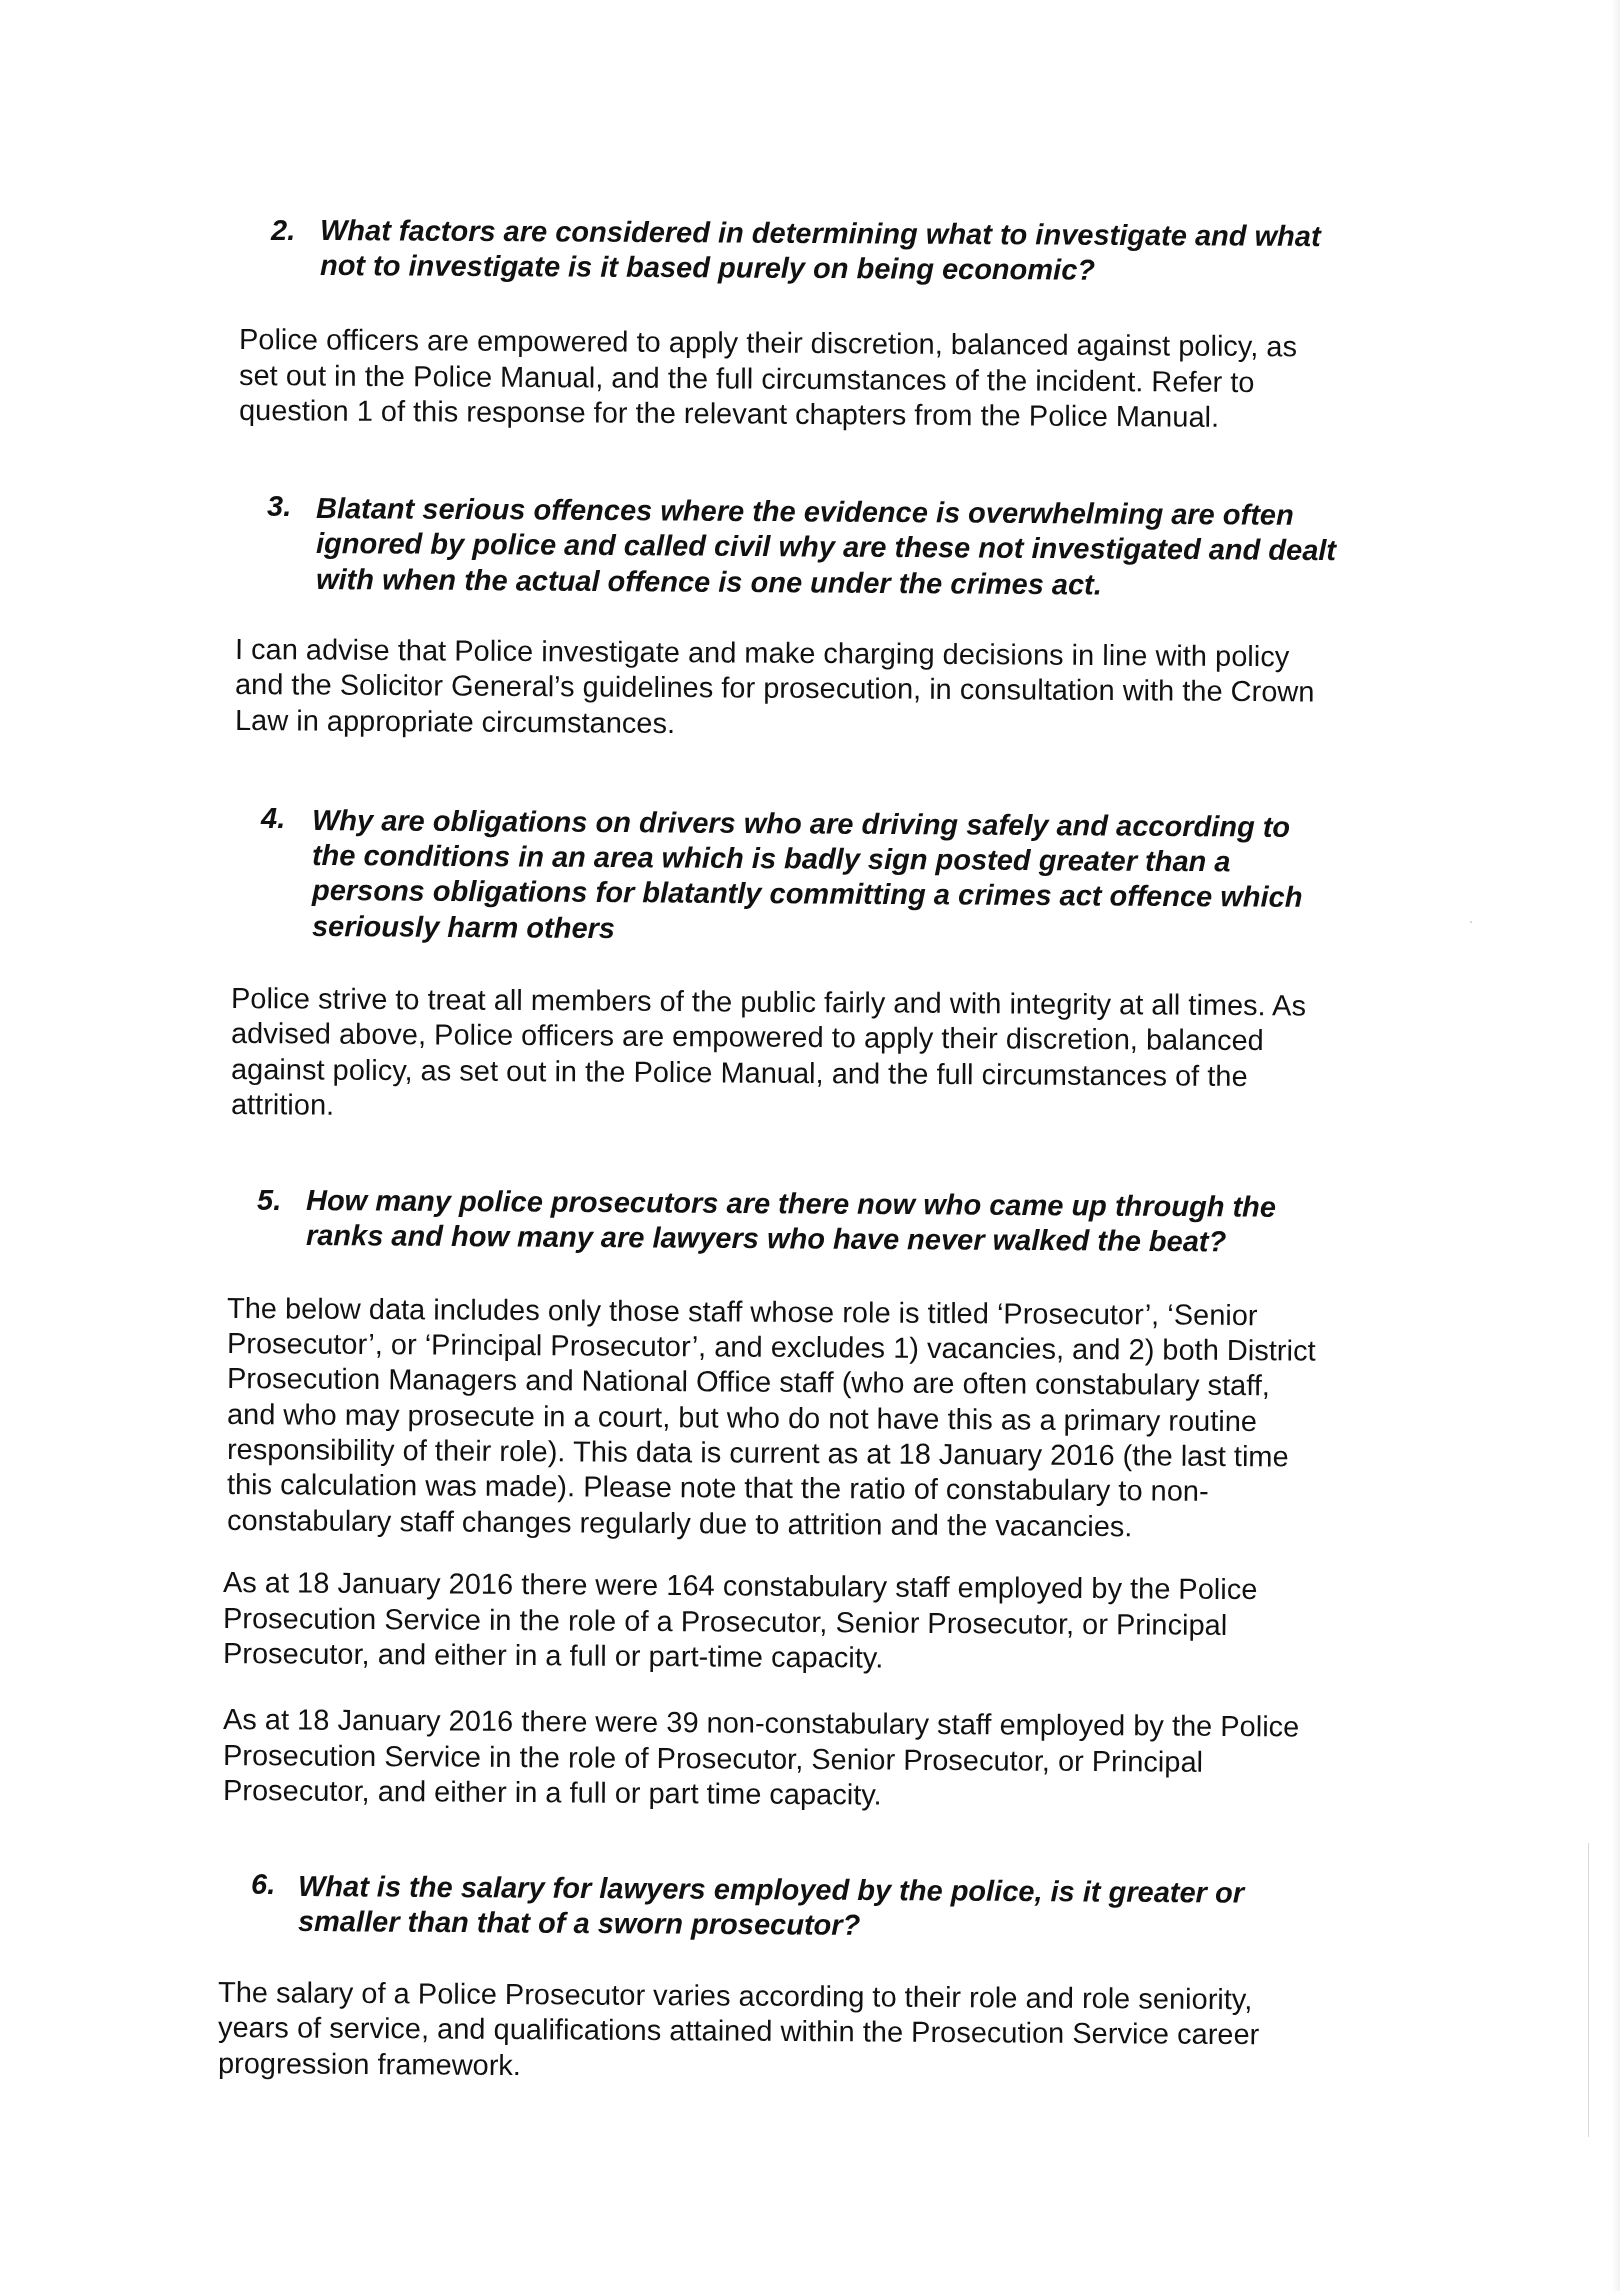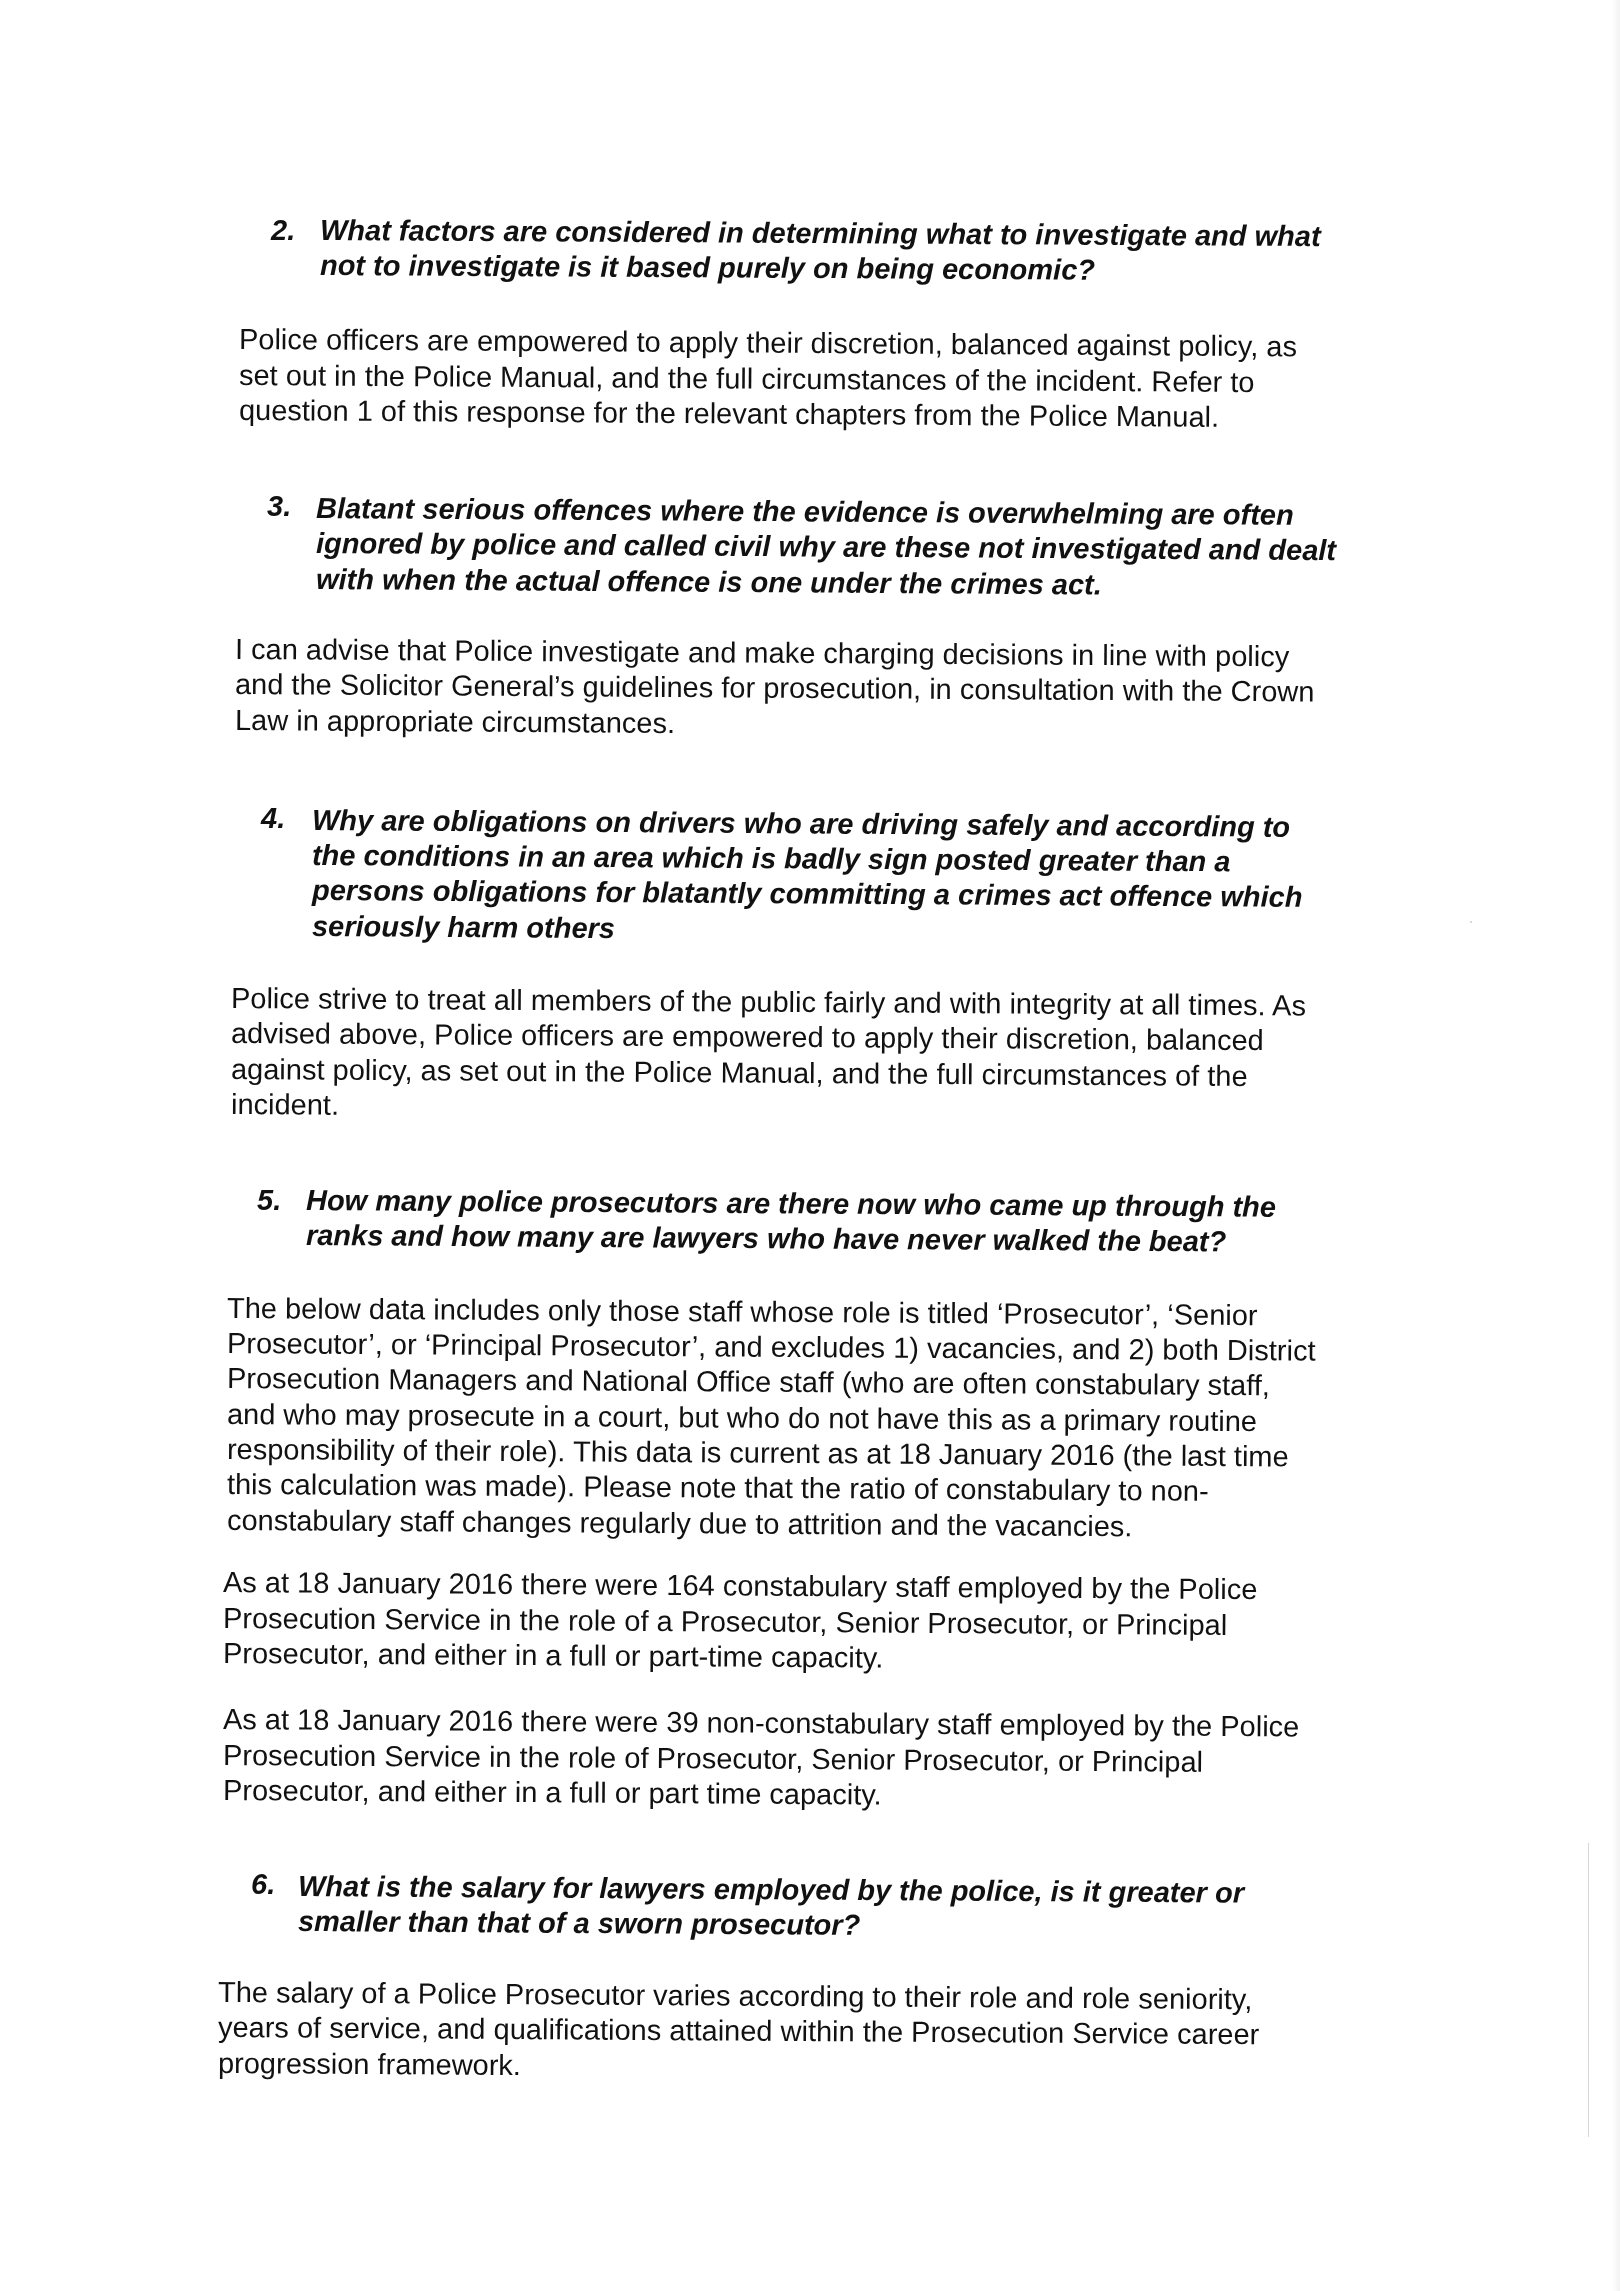--- a/index.html
+++ b/index.html
@@ -49,21 +49,21 @@
   <div>
     <span class="num" style="left:261px; top:802px;">4.</span>
     <div class="line q" style="left:312px; top:804px; transform: rotate(0.4deg);">Why are obligations on drivers who are driving safely and according to</div>
     <div class="line q" style="left:312px; top:839px; transform: rotate(0.4deg);">the conditions in an area which is badly sign posted greater than a</div>
     <div class="line q" style="left:312px; top:874px; transform: rotate(0.4deg);">persons obligations for blatantly committing a crimes act offence which</div>
     <div class="line q" style="left:312px; top:910px; transform: rotate(0.4deg);">seriously harm others</div>
 
     <div class="line a" style="left:231px; top:982px; transform: rotate(0.4deg);">Police strive to treat all members of the public fairly and with integrity at all times. As</div>
     <div class="line a" style="left:231px; top:1017px; transform: rotate(0.4deg);">advised above, Police officers are empowered to apply their discretion, balanced</div>
     <div class="line a" style="left:231px; top:1053px; transform: rotate(0.4deg);">against policy, as set out in the Police Manual, and the full circumstances of the</div>
-    <div class="line a" style="left:231px; top:1088px; transform: rotate(0.4deg);">incident.</div>
+    <div class="line a" style="left:231px; top:1088px; transform: rotate(0.4deg);">attrition.</div>
   </div>
 
   <div>
     <span class="num" style="left:257px; top:1184px;">5.</span>
     <div class="line q" style="left:306px; top:1184px; transform: rotate(0.4deg);">How many police prosecutors are there now who came up through the</div>
     <div class="line q" style="left:306px; top:1219px; transform: rotate(0.4deg);">ranks and how many are lawyers who have never walked the beat?</div>
 
     <div class="line a" style="left:227px; top:1292px; transform: rotate(0.4deg);">The below data includes only those staff whose role is titled ‘Prosecutor’, ‘Senior</div>
     <div class="line a" style="left:227px; top:1327px; transform: rotate(0.4deg);">Prosecutor’, or ‘Principal Prosecutor’, and excludes 1) vacancies, and 2) both District</div>
     <div class="line a" style="left:227px; top:1362px; transform: rotate(0.4deg);">Prosecution Managers and National Office staff (who are often constabulary staff,</div>

